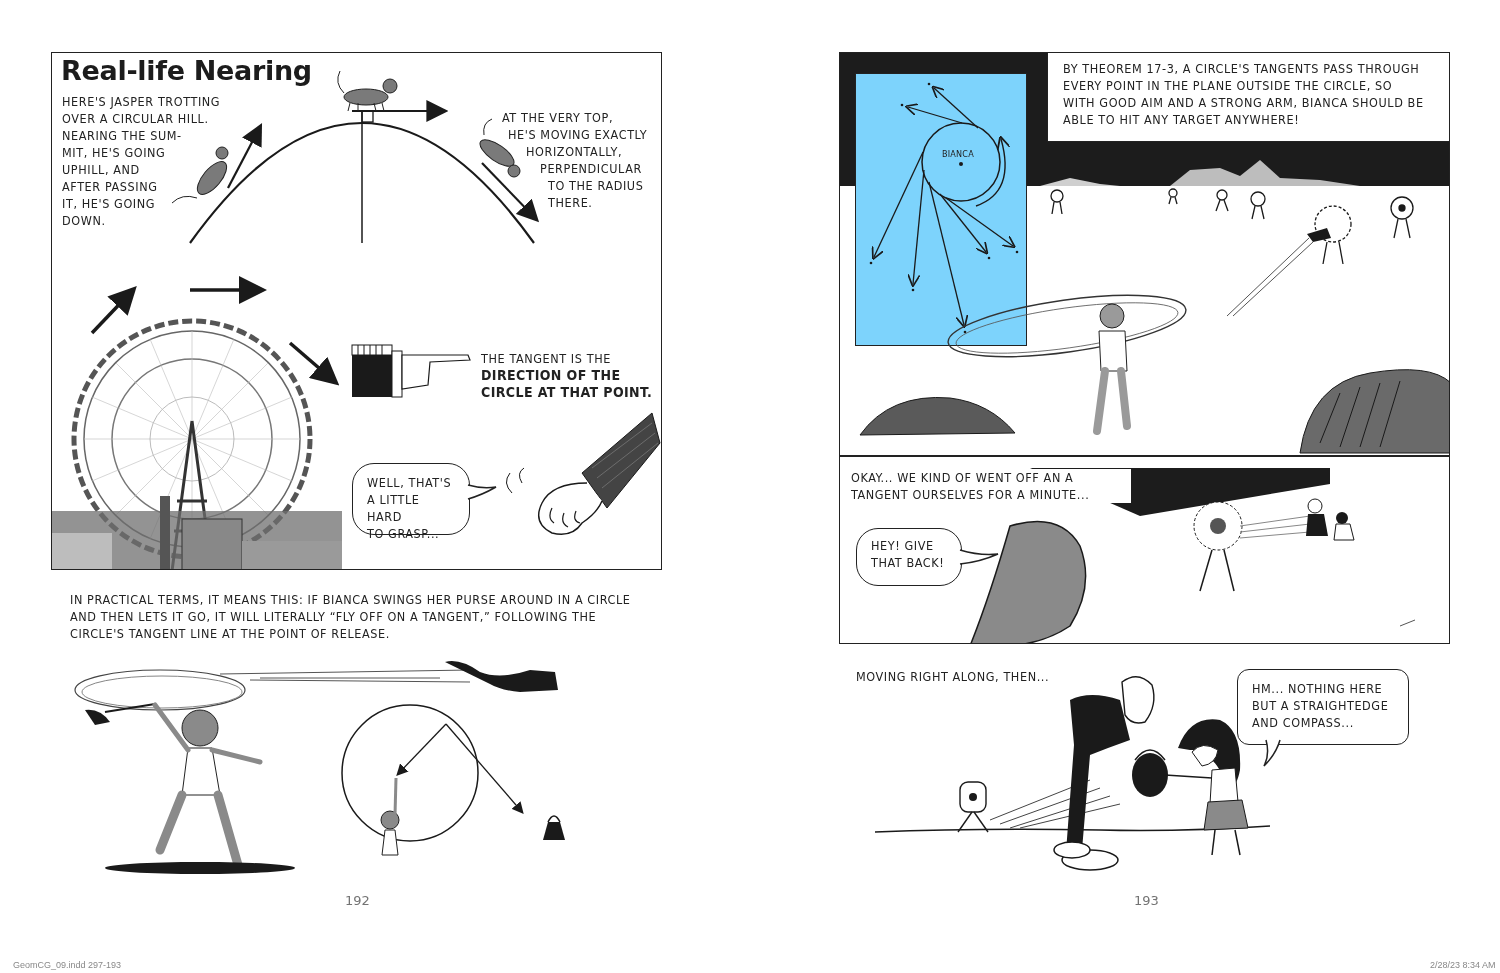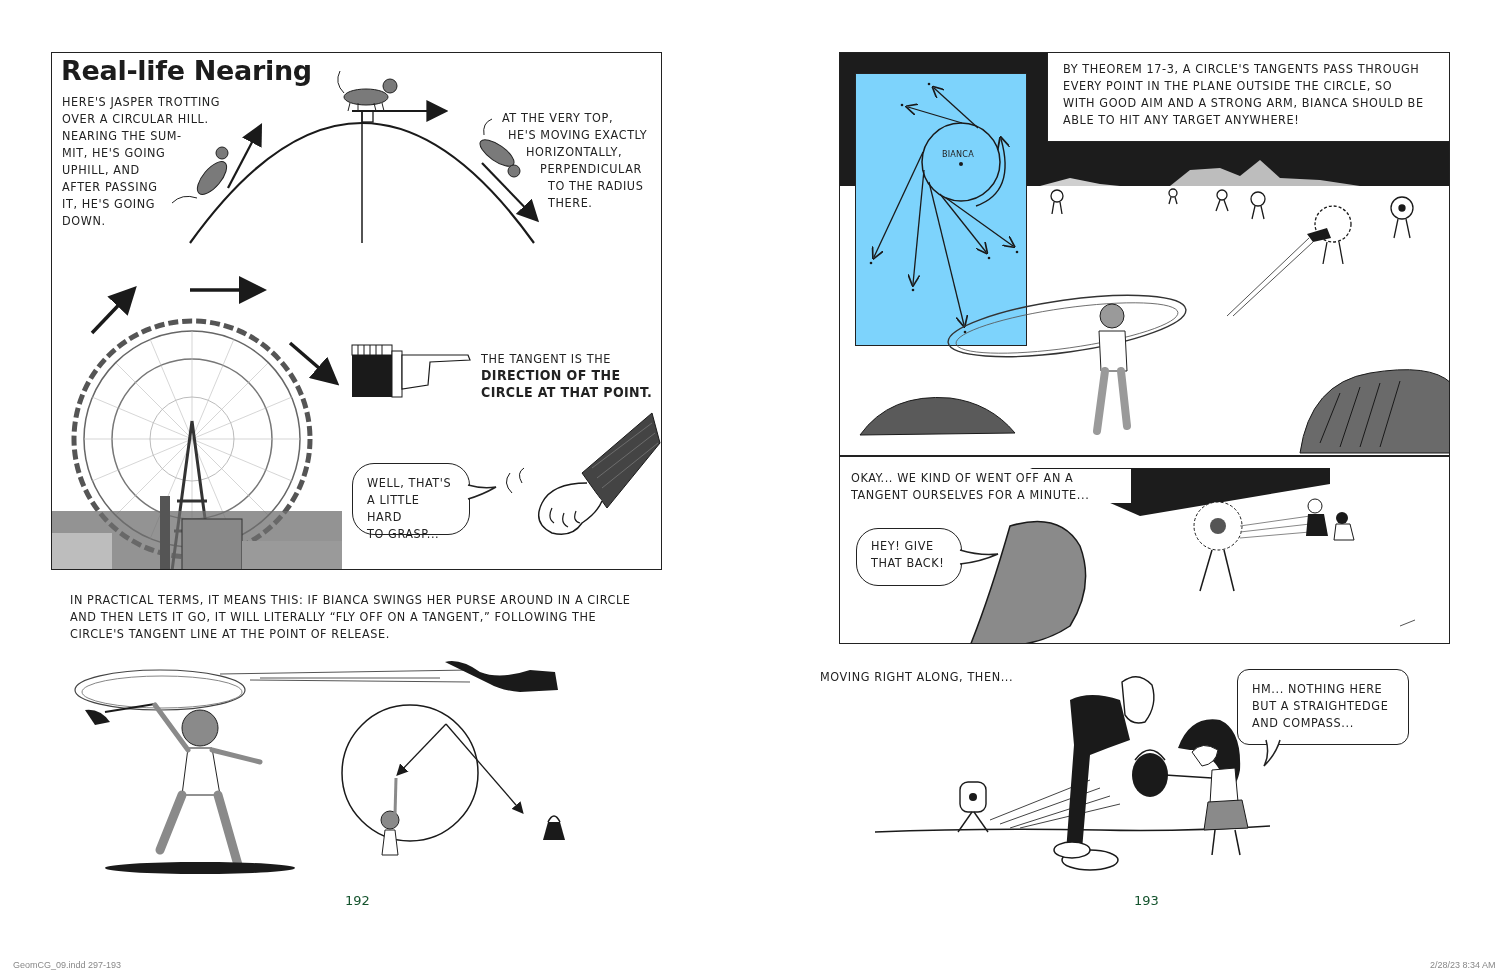--- a/index.html
+++ b/index.html
@@ -4,21 +4,21 @@
 <style>
   * { box-sizing: border-box; margin: 0; padding: 0; }
   html, body { width: 1500px; height: 973px; background: #ffffff; overflow: hidden; }
   body { position: relative; font-family: "DejaVu Sans", sans-serif; color: #1a1a1a; }
   .comic { font-family: "DejaVu Sans", sans-serif; font-size: 12.5px; line-height: 17px; letter-spacing: 0.6px; text-transform: uppercase; color: #222; font-stretch: condensed; }
   .abs { position: absolute; }
   .panel { position: absolute; border: 1.5px solid #222; background: #fff; overflow: hidden; }
   .title { position: absolute; font-family: "DejaVu Sans", sans-serif; font-weight: bold; font-size: 27px; letter-spacing: -0.3px; color: #1c1c1c; }
   .bubble { position: absolute; border: 1.6px solid #222; border-radius: 22px; background: #fff; padding: 8px 12px; }
   .bold-line { font-weight: bold; font-size: 14px; letter-spacing: 0.4px; }
-  .page-num { position: absolute; font-family: "DejaVu Sans", sans-serif; font-size: 13px; color: #14532d; }
+  .page-num { position: absolute; font-family: "DejaVu Sans", sans-serif; font-size: 13px; color: #737373; }
   .slug { position: absolute; font-family: "Liberation Sans", sans-serif; font-size: 9px; color: #888; }
   svg { position: absolute; overflow: visible; }
 </style>
 </head>
 <body>
 
 <div class="panel" style="left:51px; top:52px; width:611px; height:518px;">
   <div class="title" style="left:9px; top:2px;">Real-life Nearing</div>
 
   <div class="abs comic" style="left:10px; top:40px; width:175px;">
@@ -314,21 +314,21 @@
 
   <div class="bubble comic" style="left:16px; top:475px; width:106px; height:58px; padding:8px 14px; z-index:2;">
     <div>Hey! Give</div>
     <div>that back!</div>
   </div>
   <svg width="40" height="20" style="left:120px; top:495px; z-index:2;">
     <path d="M0,2 Q20,8 38,6 Q20,14 0,16" fill="#fff" stroke="#222" stroke-width="1.5"></path>
   </svg>
 </div>
 
-<div class="abs comic" style="left:820px; top:668px;">Moving right along, then...</div>
+<div class="abs comic" style="left:856px; top:668px;">Moving right along, then...</div>
 
 <div class="bubble comic" style="left:1237px; top:669px; width:172px; height:76px; padding:10px 14px;border-radius:12px;">
   <div>Hm... nothing here</div>
   <div>but a straightedge</div>
   <div>and compass...</div>
 </div>
 <svg width="30" height="30" style="left:1262px; top:740px;">
   <path d="M4,0 Q8,14 2,26 Q14,14 18,0" fill="#fff" stroke="#222" stroke-width="1.5"></path>
 </svg>
 

